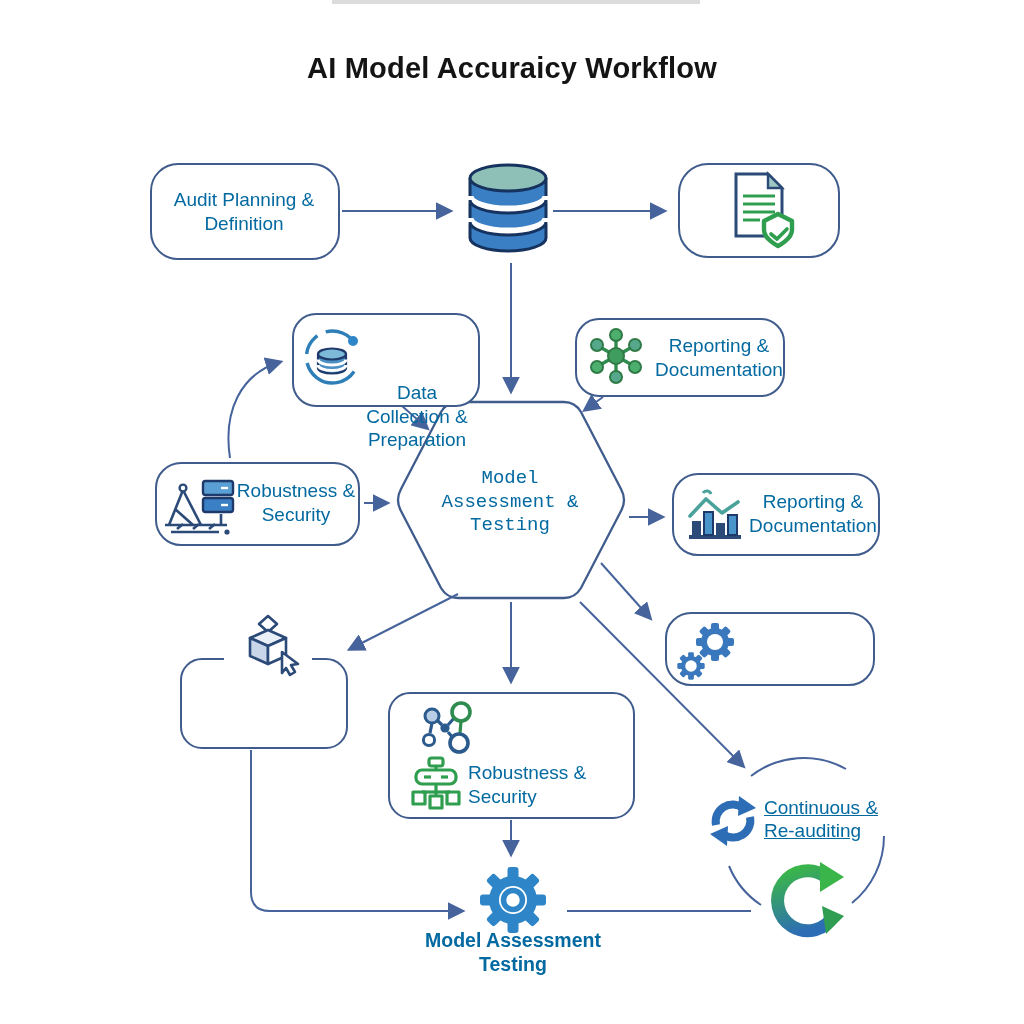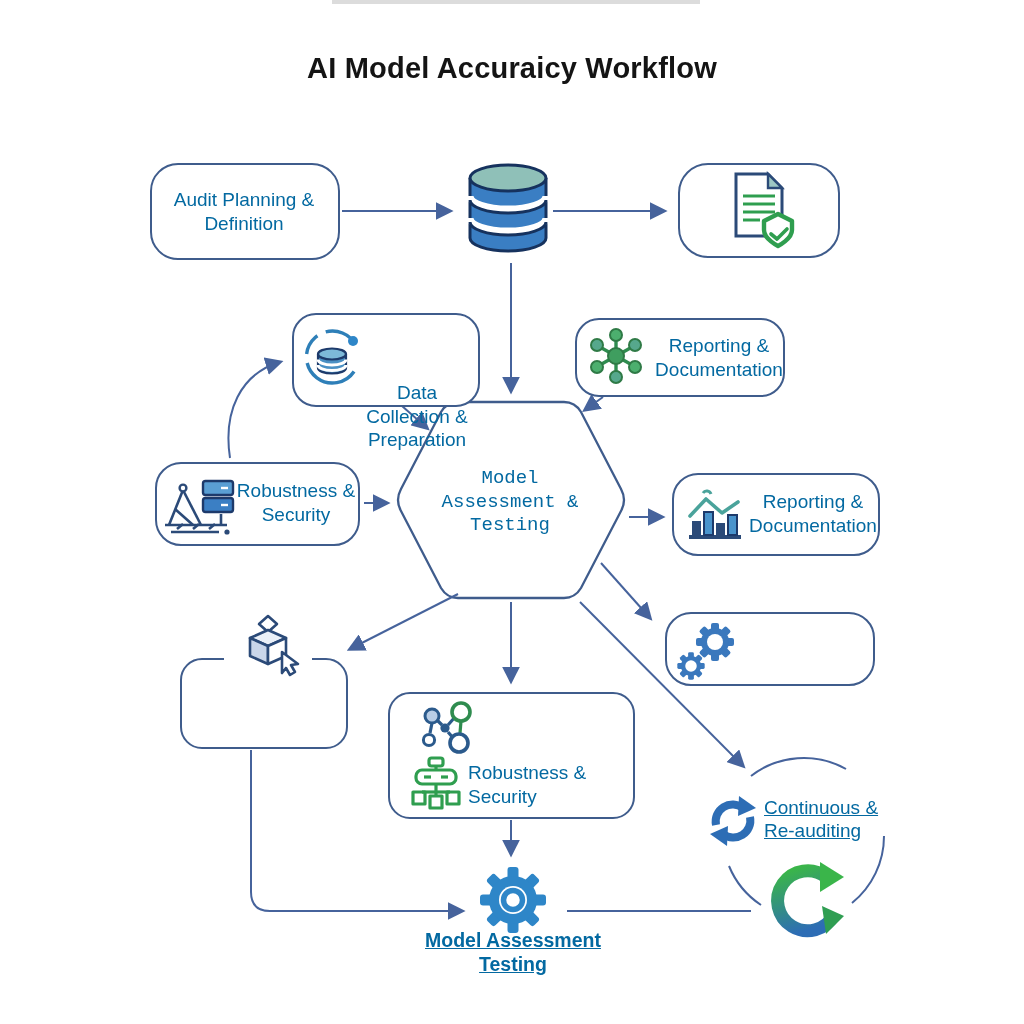--- a/index.html
+++ b/index.html
@@ -71,21 +71,21 @@
   <div class="node-box" style="left:388px;top:692px;width:243px;height:123px;border-radius:22px;"></div>
 
   <div class="lbl center" style="left:160px;top:188px;width:168px;">Audit Planning &amp; Definition</div>
   <div class="lbl center" style="left:358px;top:333px;width:118px;margin-top:48px;">Data Collection &amp; Preparation</div>
   <div class="lbl center" style="left:648px;top:334px;width:142px;">Reporting &amp; Documentation</div>
   <div class="lbl center" style="left:440px;top:467px;width:140px;font-family:Liberation Mono, monospace;">Model Assessment &amp; Testing</div>
   <div class="lbl center" style="left:234px;top:479px;width:124px;">Robustness &amp; Security</div>
   <div class="lbl center" style="left:742px;top:490px;width:142px;">Reporting &amp; Documentation</div>
   <div class="lbl" style="left:468px;top:761px;width:140px;">Robustness &amp; Security</div>
   <div class="lbl" style="left:764px;top:797px;width:134px;line-height:1.2;text-decoration:underline;">Continuous &amp; Re-auditing</div>
-  <div class="lbl center gear-label" style="left:418px;top:928px;width:190px;text-decoration:underline;">Model Assessment Testing</div>
+  <div class="lbl center gear-label" style="left:418px;top:928px;width:190px;">Model Assessment Testing</div>
 
   <svg class="icon" style="left:462px;top:158px;" width="92" height="102" viewBox="0 0 92 102">
     <path d="M8,20 V80 a38,13 0 0 0 76,0 V20" fill="#3a7ec3" stroke="#16325e" stroke-width="3"></path>
     <path d="M8,38 a38,13 0 0 0 76,0" stroke="#ffffff" stroke-width="7" fill="none"></path>
     <path d="M8,42 a38,13 0 0 0 76,0" stroke="#16325e" stroke-width="3" fill="none"></path>
     <path d="M8,60 a38,13 0 0 0 76,0" stroke="#ffffff" stroke-width="7" fill="none"></path>
     <path d="M8,64 a38,13 0 0 0 76,0" stroke="#16325e" stroke-width="3" fill="none"></path>
     <ellipse cx="46" cy="20" rx="38" ry="13" fill="#8fc0b8" stroke="#16325e" stroke-width="3"></ellipse>
   </svg>
 

